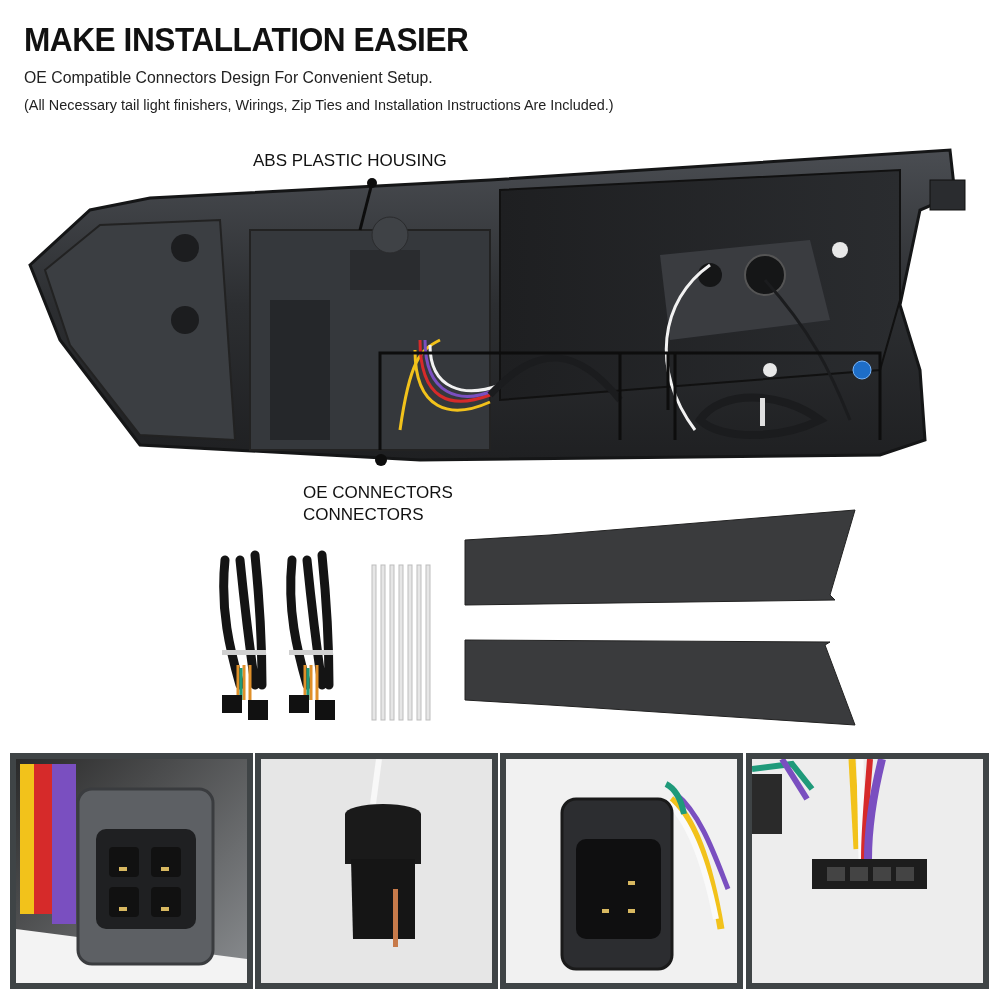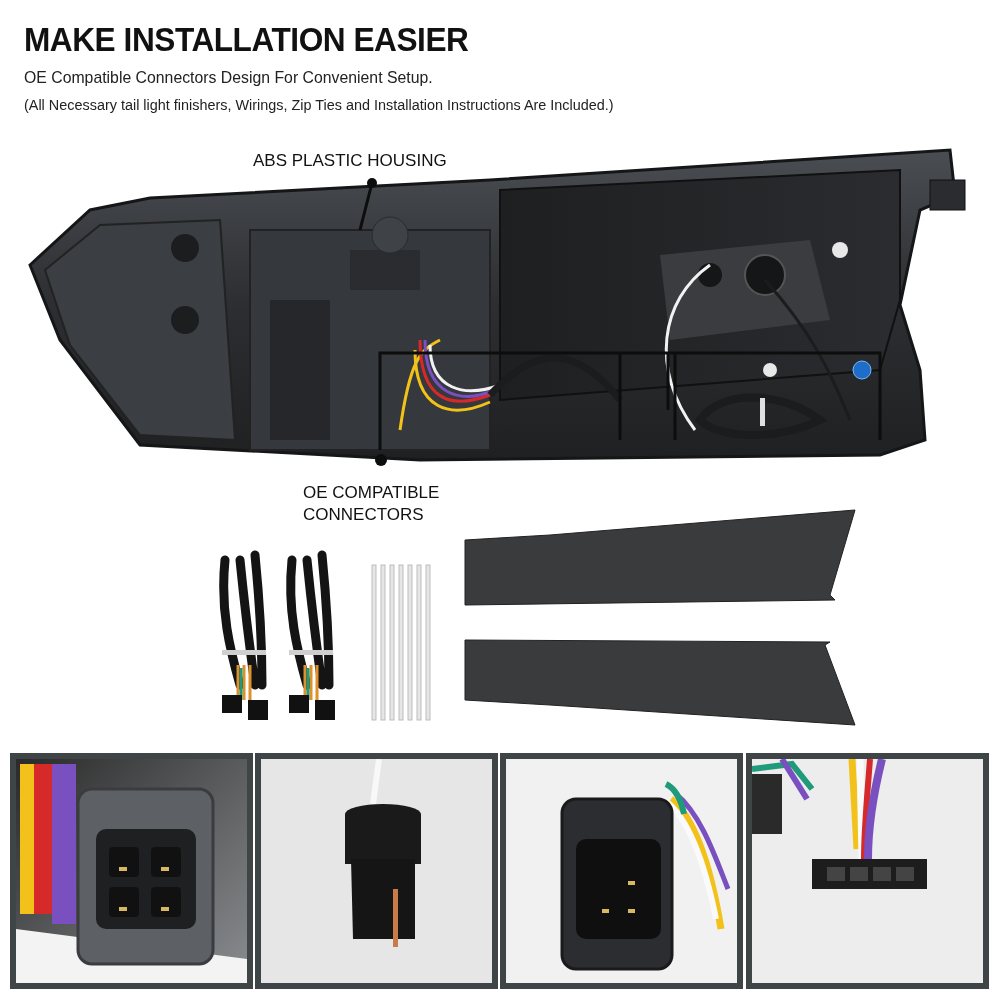--- a/index.html
+++ b/index.html
@@ -84,21 +84,21 @@
     <line x1="655" y1="213" x2="655" y2="300" stroke="#0d0d0d" stroke-width="3"></line>
     <circle cx="361" cy="320" r="6" fill="#0d0d0d"></circle>
 
     <circle cx="352" cy="43" r="5" fill="#0d0d0d"></circle>
     <line x1="352" y1="43" x2="340" y2="90" stroke="#0d0d0d" stroke-width="3"></line>
   </svg>
 </div>
 
 <div class="callout abs">ABS PLASTIC HOUSING</div>
 <div class="callout oe">
-  <div>OE COMPATIBLE</div>
+  <div>OE CONNECTORS</div>
   <div>CONNECTORS</div>
 </div>
 
 <div class="parts">
   <svg viewBox="0 0 680 240" width="680" height="240">
 
     <g>
       <path d="M25 60 C20 110 30 150 40 185 M40 60 C45 110 50 150 55 185 M55 55 C60 105 62 150 62 185" stroke="#141414" stroke-width="9" fill="none" stroke-linecap="round"></path>
       <rect x="22" y="150" width="44" height="5" fill="#cfcfcf"></rect>
       <path d="M38 165 L38 200 M44 165 L44 200 M50 165 L50 200" stroke-width="3" fill="none" stroke="#e0902a"></path>

